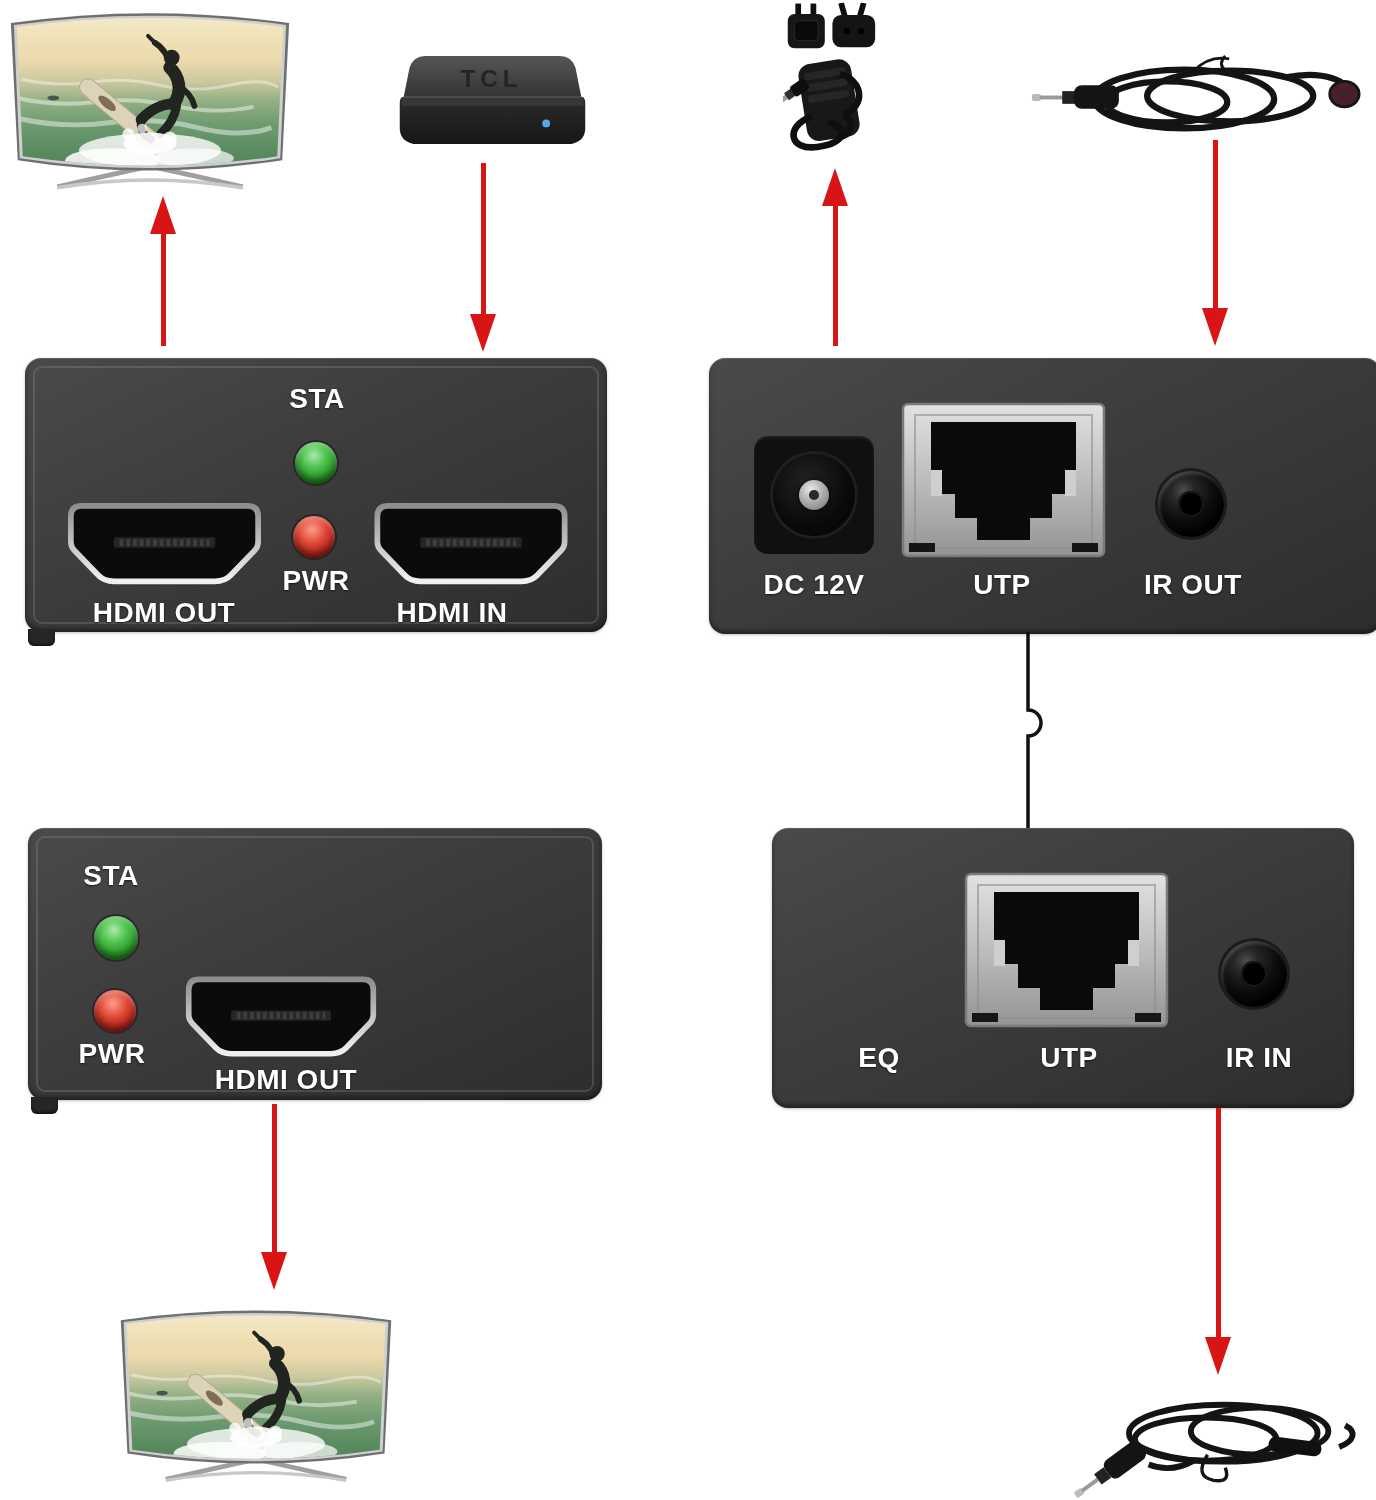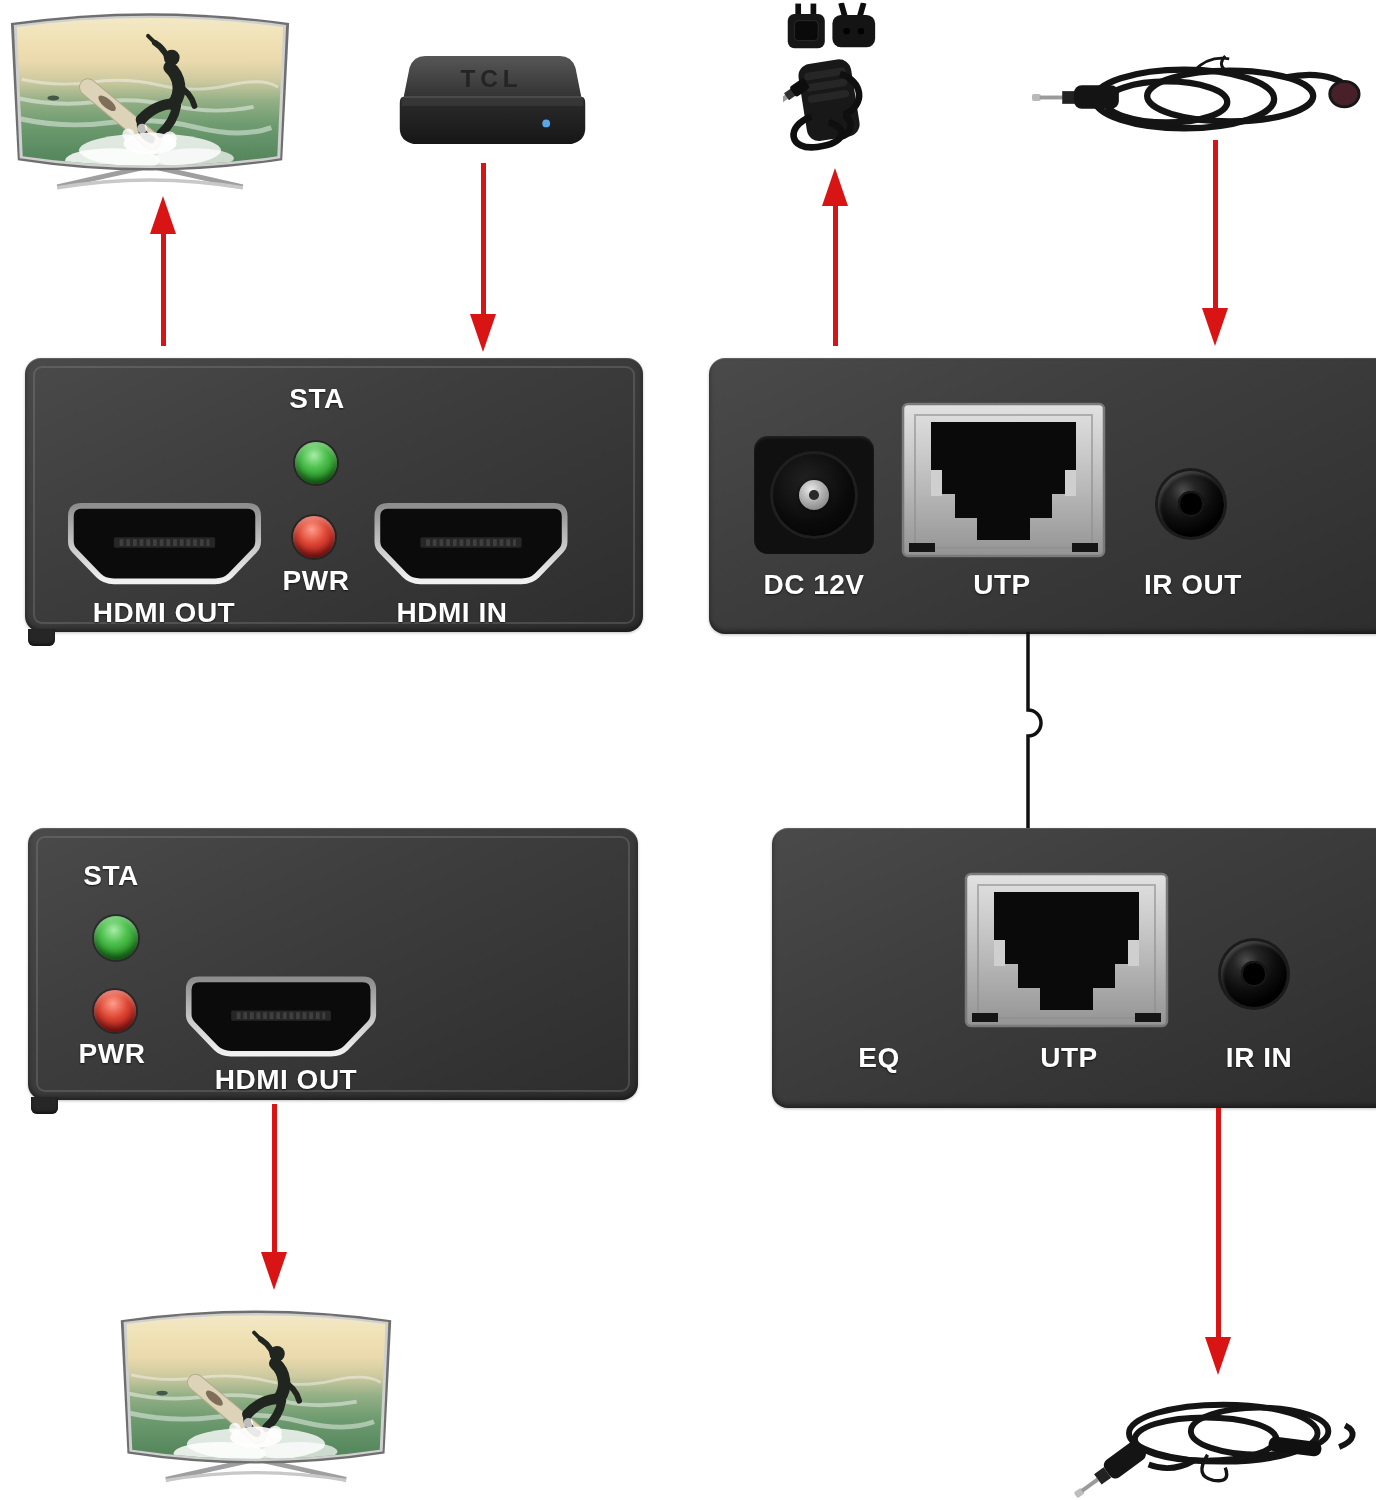--- a/index.html
+++ b/index.html
@@ -2,21 +2,21 @@
 <html style="--arrow: #d81414; --label: #ffffff; --panel-dark: #3a3a3a; --panel_dark: #3a3a3a; --led-green: #2f9e2f; --led_green: #2f9e2f; --led-red: #c02020; --led_red: #c02020; --rj45-bezel: #b5b5b5; --rj45_bezel: #b5b5b5; --cable-black: #141414; --cable_black: #141414; --media-box-led-blue: #5aa7e8; --media_box_led_blue: #5aa7e8;"><head>
 <meta charset="utf-8">
 <style>
   html,body { margin:0; padding:0; background:#ffffff; }
   .stage { position:relative; width:1376px; height:1500px; background:#fff; overflow:hidden;
            font-family:"Liberation Sans",sans-serif; }
 
   
   .device { position:absolute; border-radius:16px;
     background:linear-gradient(155deg,#4a4a4a 0%,#3e3e3e 38%,#2d2d2d 100%);
-    box-shadow: inset 0 1px 1px rgba(255,255,255,.15), inset 0 -3px 5px rgba(0,0,0,.45), 0 1px 3px rgba(0,0,0,.25); padding-left: 36px; }
+    box-shadow: inset 0 1px 1px rgba(255,255,255,.15), inset 0 -3px 5px rgba(0,0,0,.45), 0 1px 3px rgba(0,0,0,.25); }
   .device.front::before { content:""; position:absolute; inset:8px; border:2px solid rgba(160,160,160,.25);
     border-radius:9px; pointer-events:none; }
   .tab { position:absolute; width:27px; height:17px; background:#262626; border-radius:0 0 6px 6px;
     left:3px; top:calc(100% - 3px); box-shadow: inset 0 -2px 3px rgba(0,0,0,.5); }
 
   .plabel { position:absolute; color:var(--label,#fff); font:700 28px/1 "Liberation Sans",sans-serif;
     letter-spacing:.5px; transform:translateX(-50%); white-space:nowrap;
     text-shadow:0 1px 2px rgba(0,0,0,.65); }
 
   .led { position:absolute; border-radius:50%;

